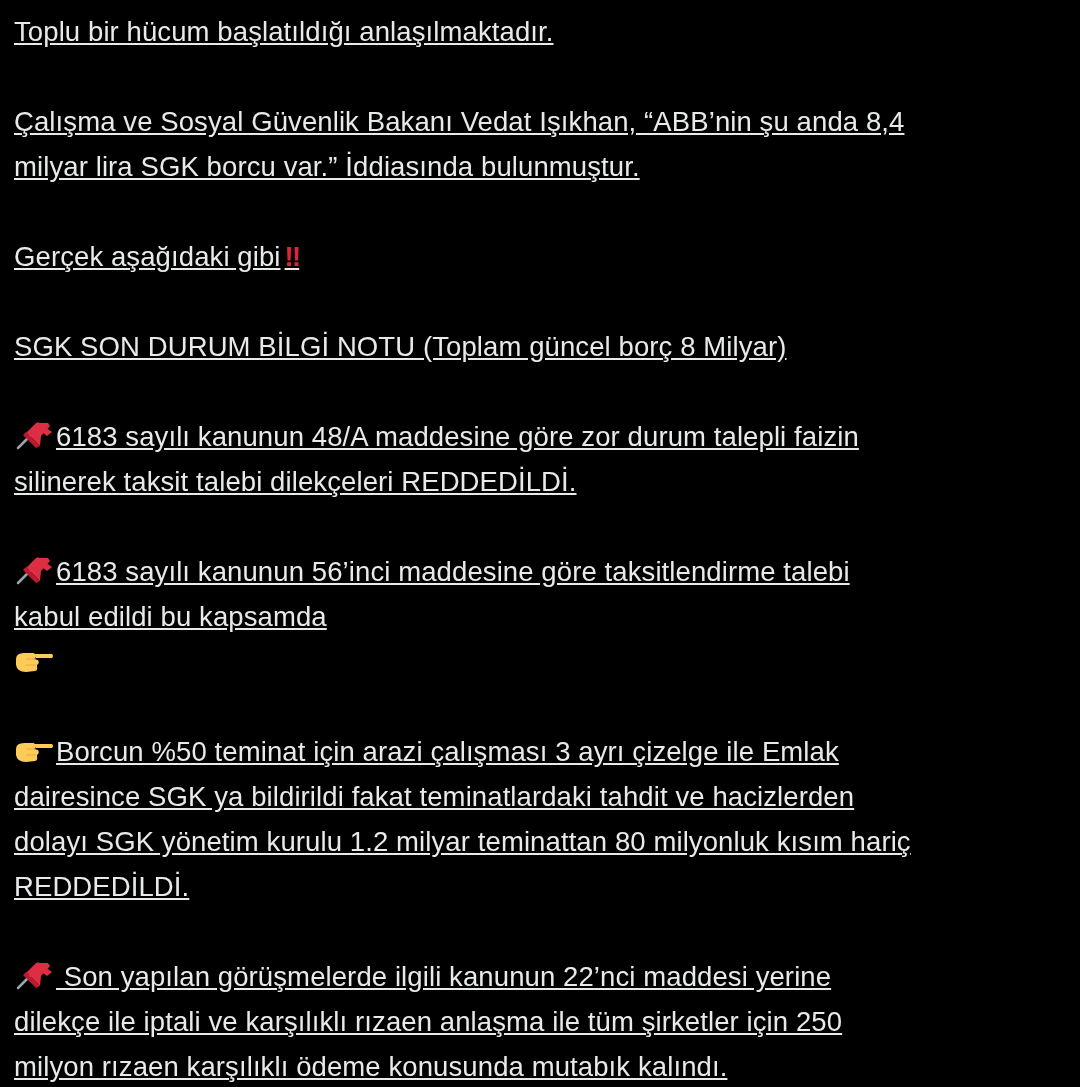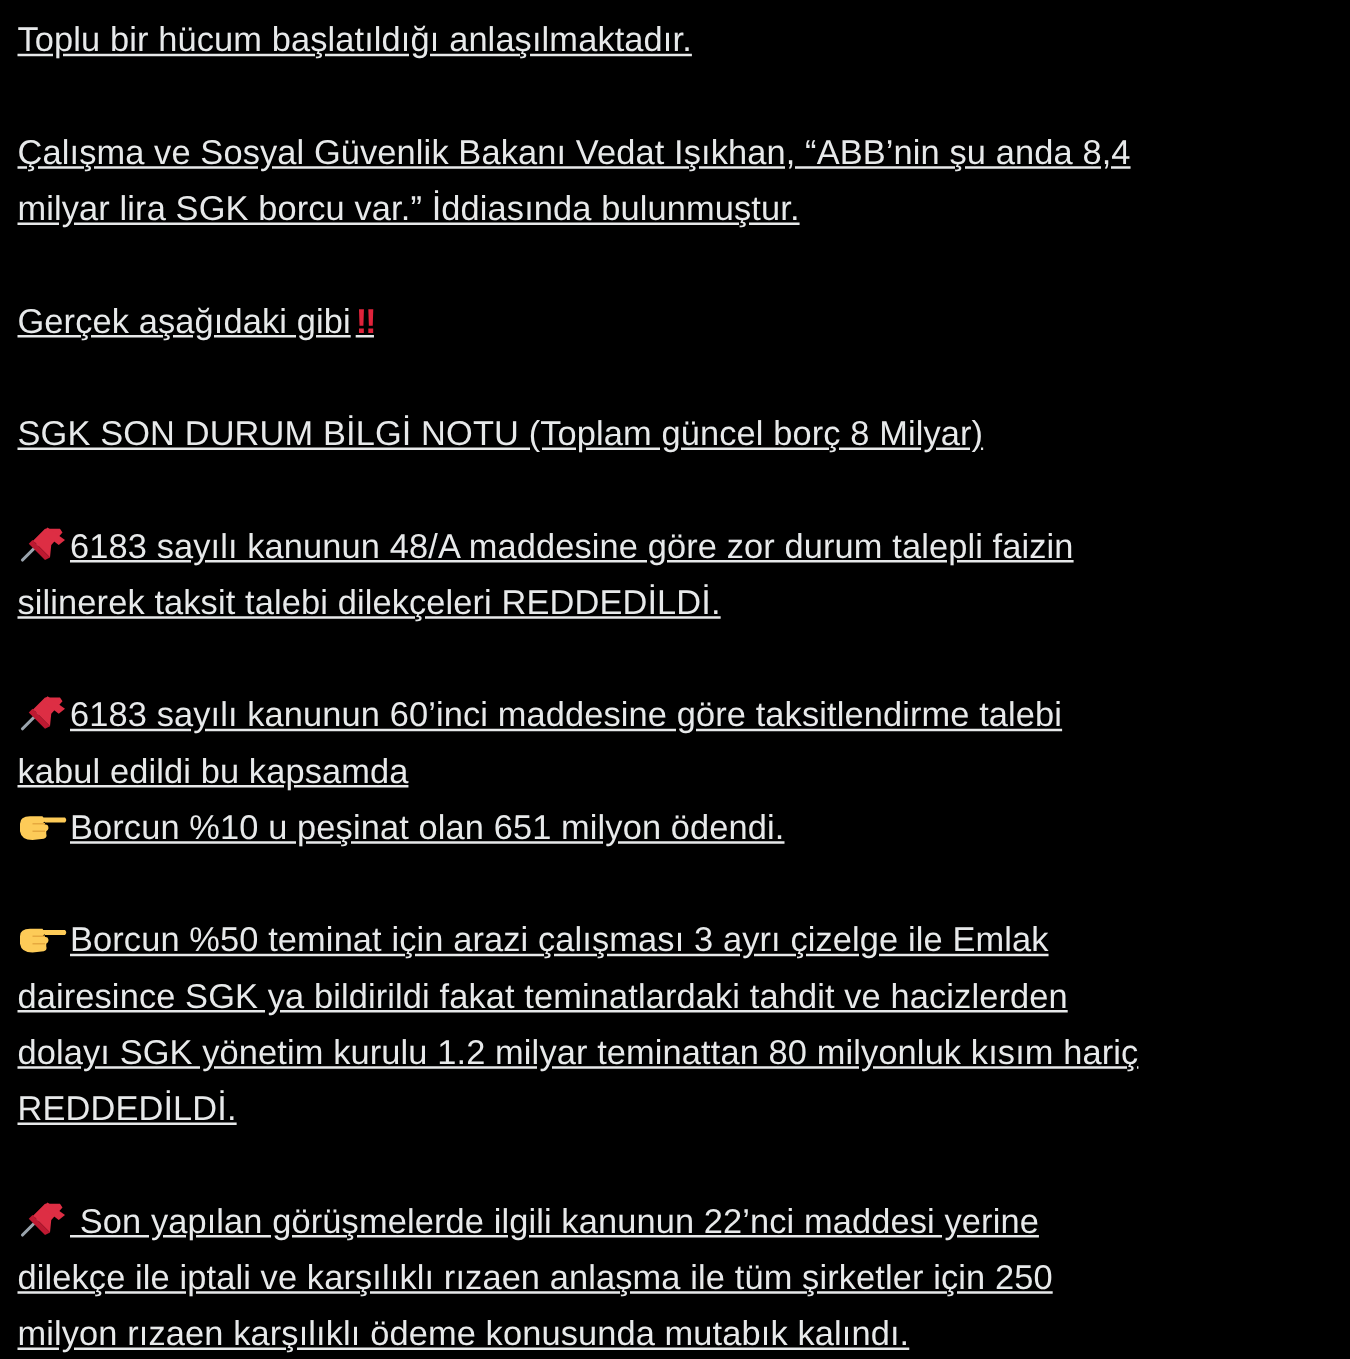--- a/index.html
+++ b/index.html
@@ -71,27 +71,27 @@
           <path d="M12 12 L26 26 L22 28 L9 15 Z" fill="#be1931"></path>
         </svg></span><span>6183 sayılı kanunun 48/A maddesine göre zor durum talepli faizin</span></span>
   <span class="line">silinerek taksit talebi dilekçeleri REDDEDİLDİ.</span>
   <span class="blank"></span>
 
   <span class="line"><span class="emoji"><svg width="40" height="30" viewBox="0 0 40 30">
           <line x1="4" y1="28" x2="16" y2="16" stroke="#9aa4ad" stroke-width="2.5" stroke-linecap="round"></line>
           <path d="M12 13 L22 3 L34 3 L36 6 L27 16 L26 26 L14 14 Z" fill="#dd2e44"></path>
           <path d="M24 2 L38 12 L33 16 L20 6 Z" fill="#dd2e44"></path>
           <path d="M12 12 L26 26 L22 28 L9 15 Z" fill="#be1931"></path>
-        </svg></span><span>6183 sayılı kanunun 60’inci maddesine göre taksitlendirme talebi</span></span>
+        </svg></span><span>6183 sayılı kanunun 56’inci maddesine göre taksitlendirme talebi</span></span>
   <span class="line">kabul edildi bu kapsamda</span>
   <span class="line"><span class="emoji"><svg width="40" height="30" viewBox="0 0 40 30">
           <path d="M18 9 L38 9 Q40 11 38 13 L22 13 Z" fill="#fdcb58"></path>
           <path d="M2 14 Q2 8 10 8 L20 8 Q23 12 20 14 L24 15 Q26 18 23 20 L23 22 Q24 25 21 26 L12 27 Q3 27 2 20 Z" fill="#fdcb58"></path>
           <path d="M12 14 L22 14 M12 20 L22 20" stroke="#e6a93f" stroke-width="1.2"></path>
-        </svg></span><span>Borcun %10 u peşinat olan 651 milyon ödendi.</span></span>
+        </svg></span></span>
   <span class="blank"></span>
 
   <span class="line"><span class="emoji"><svg width="40" height="30" viewBox="0 0 40 30">
           <path d="M18 9 L38 9 Q40 11 38 13 L22 13 Z" fill="#fdcb58"></path>
           <path d="M2 14 Q2 8 10 8 L20 8 Q23 12 20 14 L24 15 Q26 18 23 20 L23 22 Q24 25 21 26 L12 27 Q3 27 2 20 Z" fill="#fdcb58"></path>
           <path d="M12 14 L22 14 M12 20 L22 20" stroke="#e6a93f" stroke-width="1.2"></path>
         </svg></span><span>Borcun %50 teminat için arazi çalışması 3 ayrı çizelge ile Emlak</span></span>
   <span class="line">dairesince SGK ya bildirildi fakat teminatlardaki tahdit ve hacizlerden</span>
   <span class="line">dolayı SGK yönetim kurulu 1.2 milyar teminattan 80 milyonluk kısım hariç</span>
   <span class="line">REDDEDİLDİ.</span>

